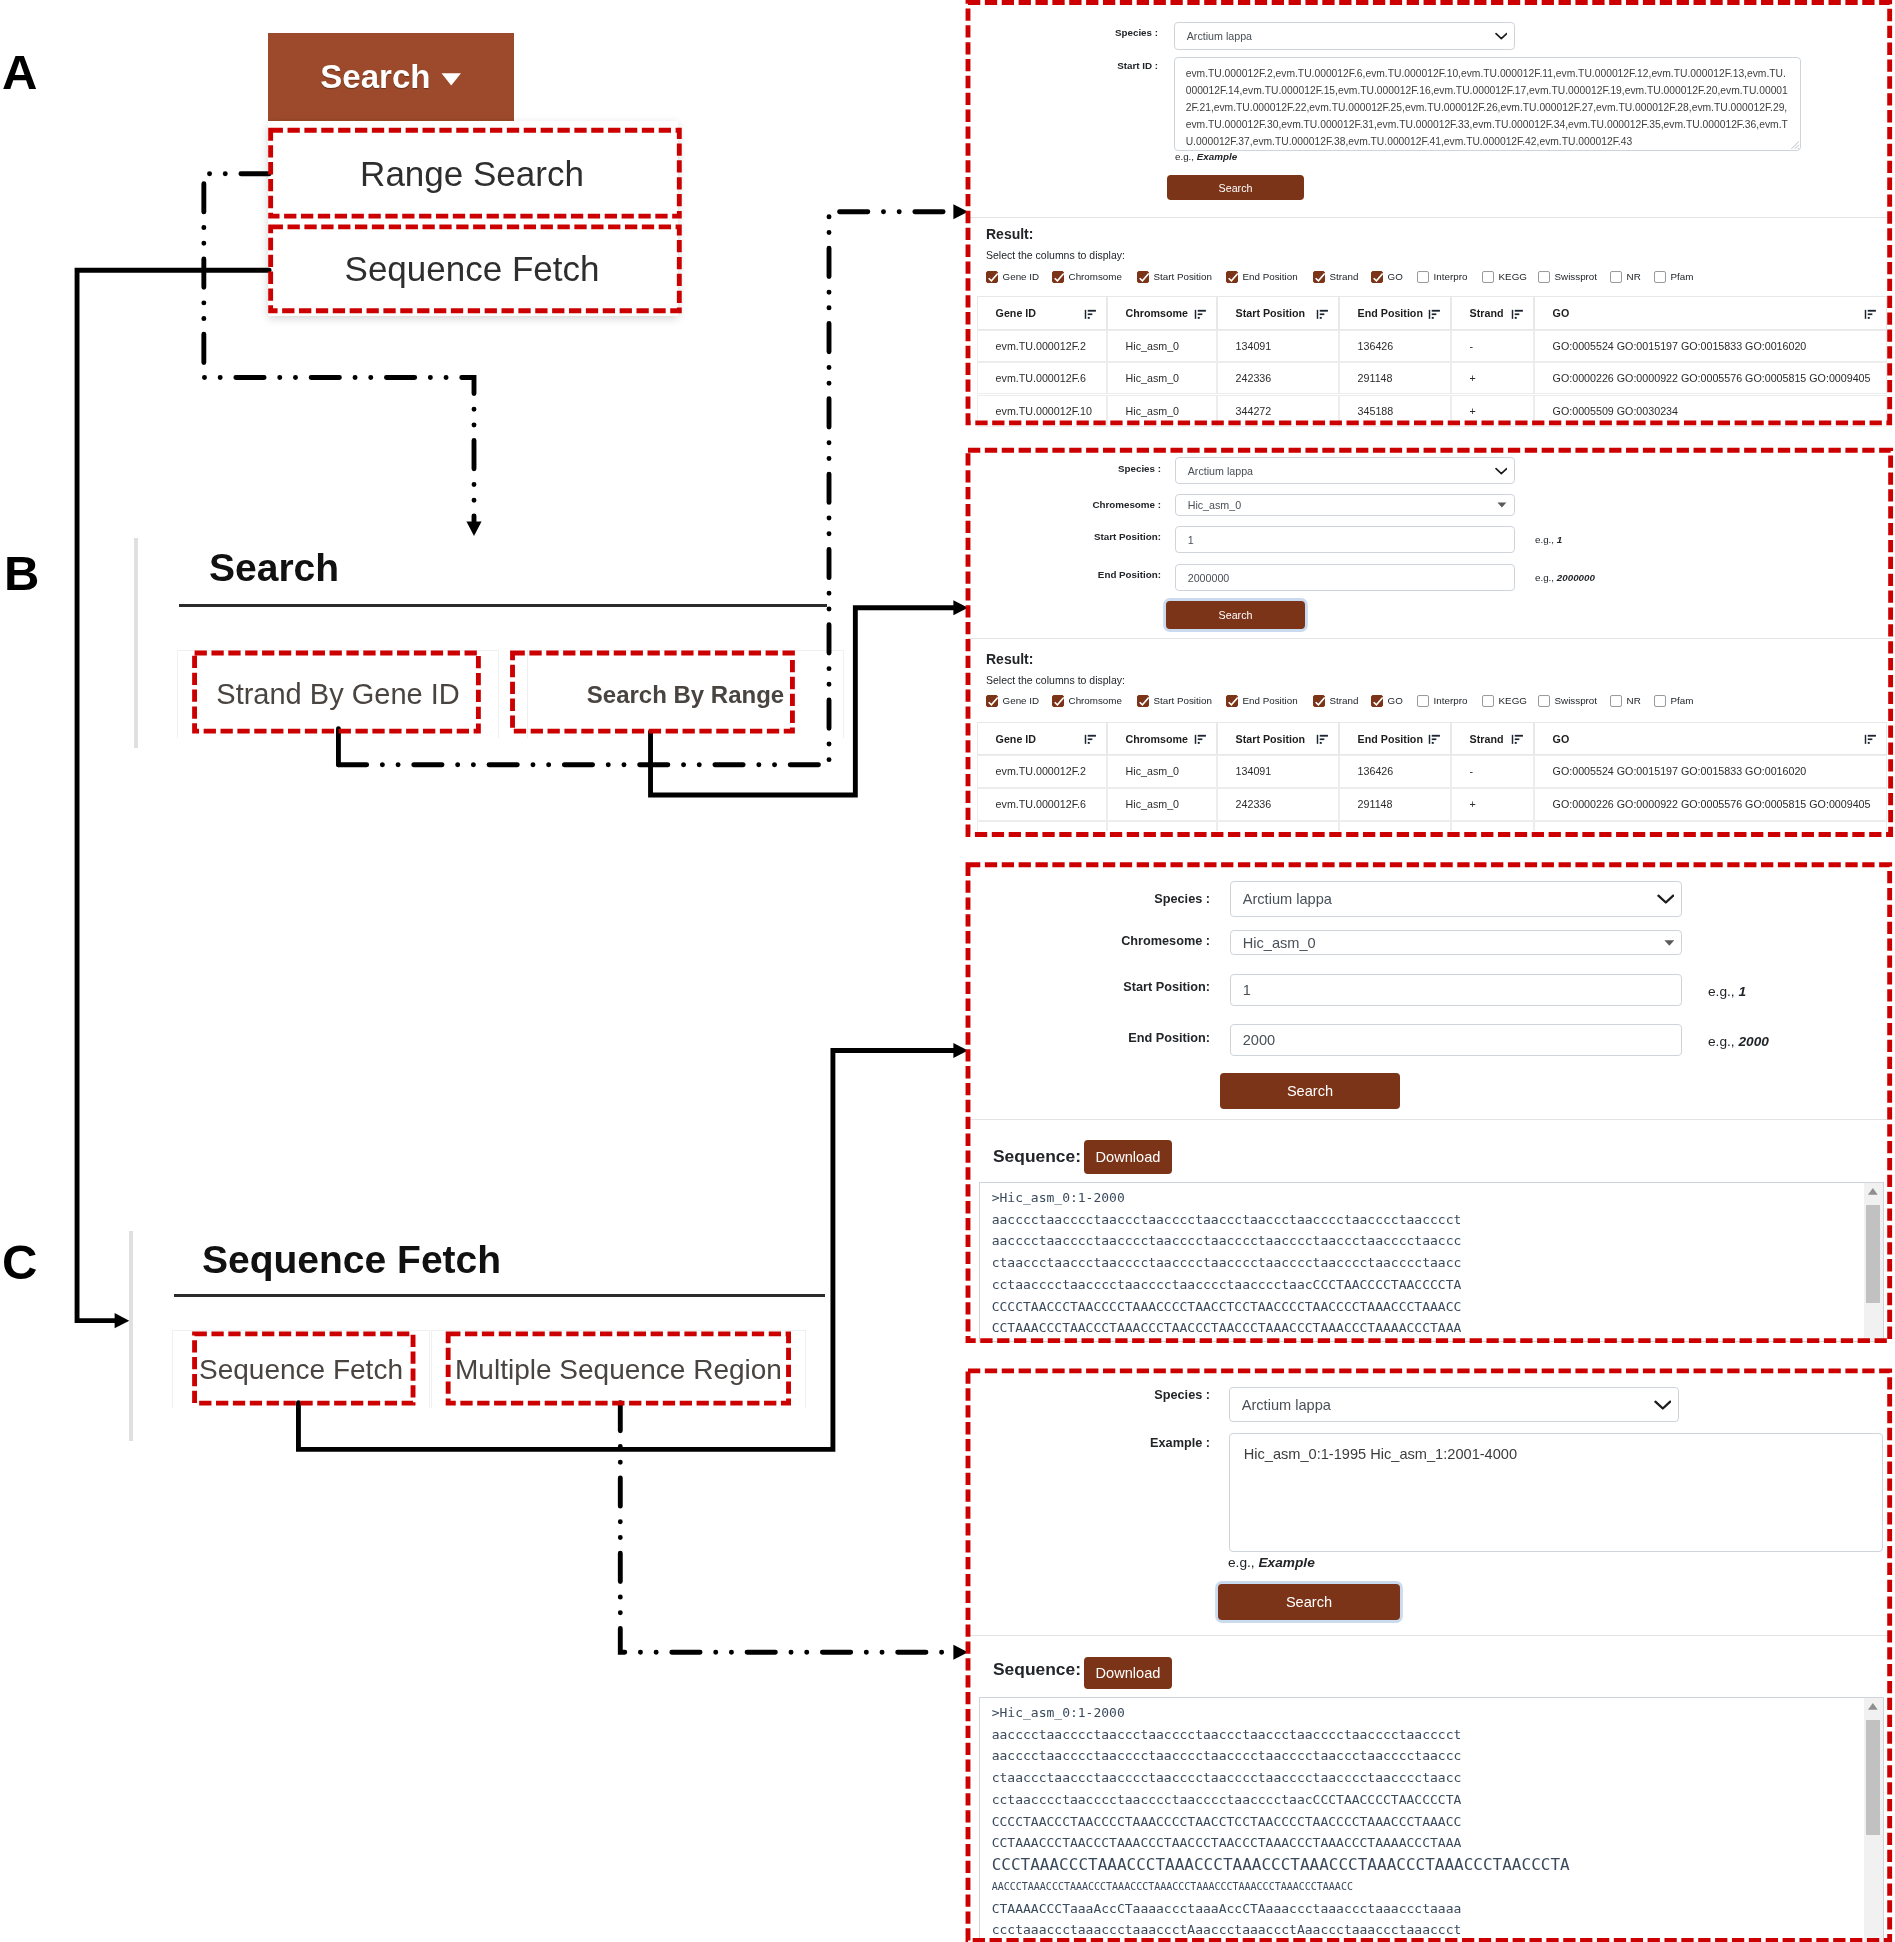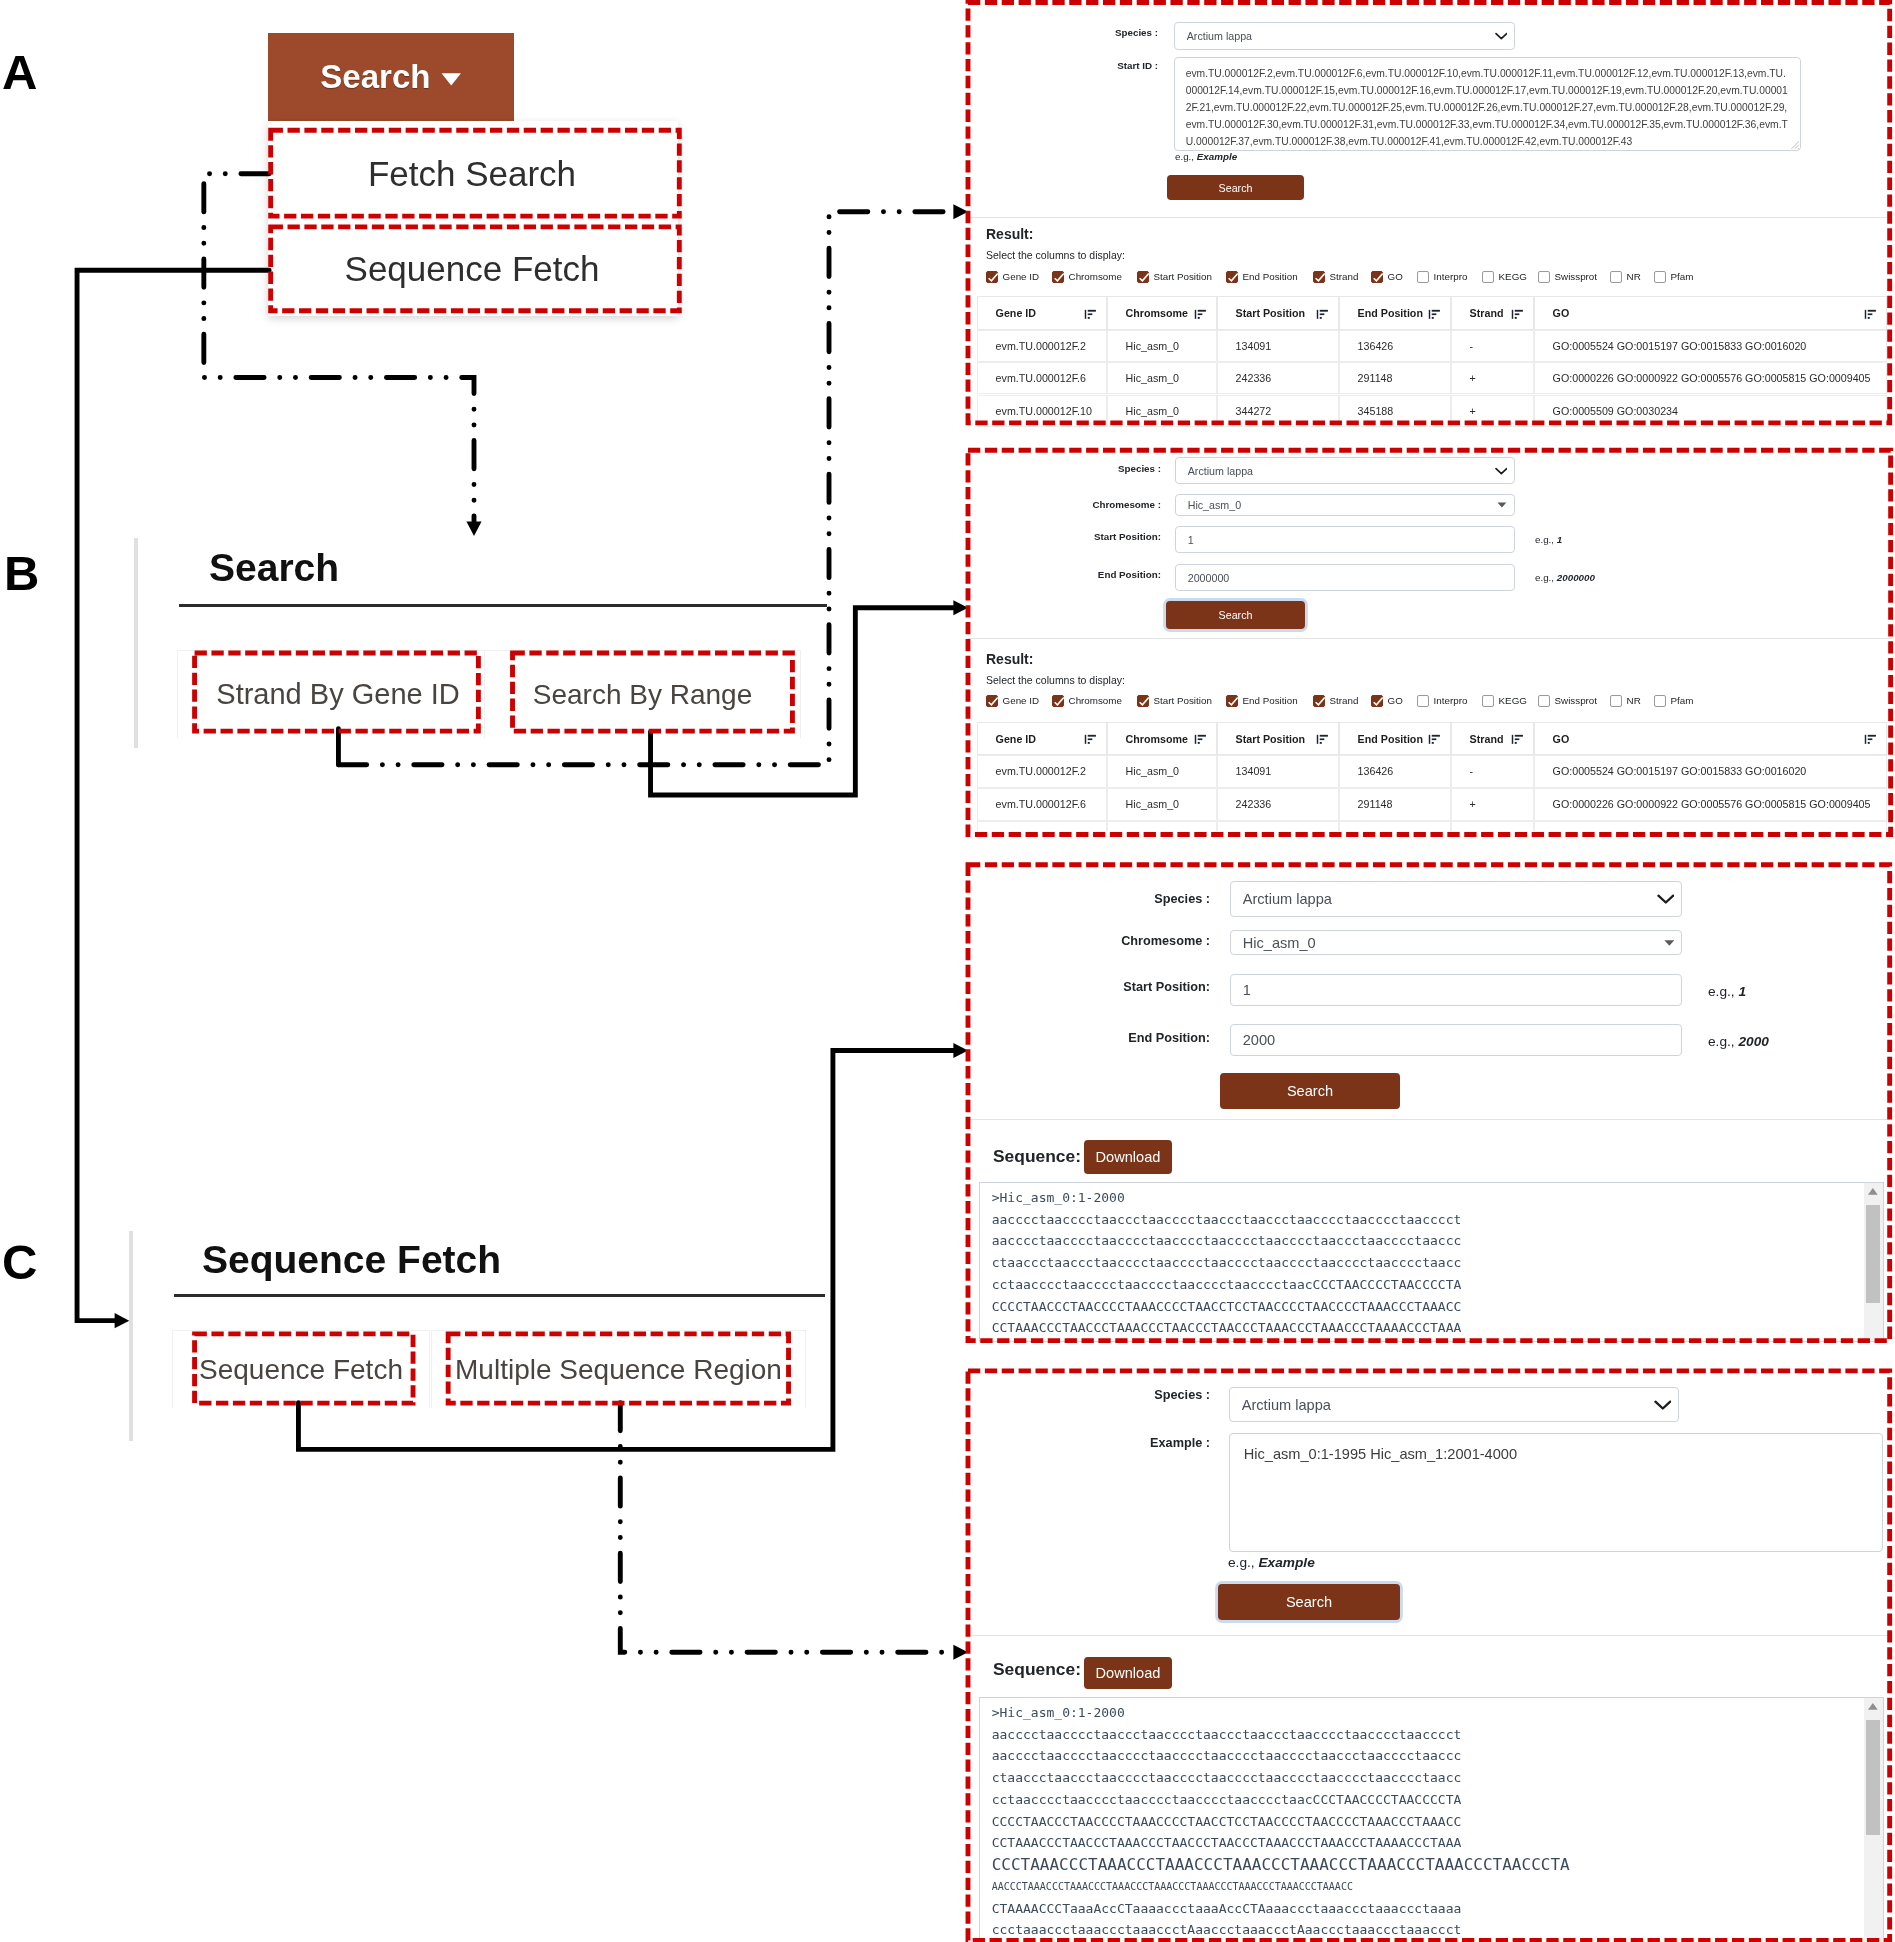--- a/index.html
+++ b/index.html
@@ -61,21 +61,21 @@
     <span style="text-shadow:0 1px 1px rgba(0,0,0,.35);">Search</span>
     <span style="display:inline-block;width:10.7px"></span>
     <span style="display:inline-block;margin-top:4.9px">
       <svg width="20.5" height="14.6" viewBox="0 0 21 15">
         <path d="M0.5 1.2 L20.5 1.2 L10.5 14 Z" fill="#fff"></path>
       </svg>
     </span>
   </div>
 <div class="menu-panel" style="left:268px;top:121px;width:410px;height:195px;"></div>
 <div class="menu-item" style="left:270px;top:128px;width:404px;height:91px;font-size:35px;color:#2e2e2e;">
-    <span>Fetch Search</span>
+    <span>Range Search</span>
   </div>
 <div class="menu-item" style="left:270px;top:224px;width:404px;height:89px;font-size:35px;color:#2e2e2e;">
     <span>Sequence Fetch</span>
   </div>
 <div class="abs" style="left:968px;top:3.9px;width:924px;height:418px;background:#fff;overflow:hidden;">
 </div>
 <div class="lbl" style="left:1034px;top:27px;width:124px;font-size:9.8px;text-align:right;">Species :</div>
 <div class="sel" style="left:1174px;top:21.5px;width:341px;height:28px;font-size:10.7px;">
     <span class="v">Arctium lappa</span>
     <span class="chev">
@@ -287,21 +287,21 @@
 <div class="abs" style="left:557px;top:99px;width:353px;height:32px;border:1px solid #ededed;box-sizing:border-box;overflow:hidden;">
       <span class="abs" style="left:17.6px;top:9px;font-size:10.7px;color:#2b2b2b;white-space:nowrap;">GO:0005509 GO:0030234</span>
     </div>
 </div>
 <div class="vline" style="left:134px;top:538px;width:3.9px;height:210px;background:#e0e0e0;"></div>
 <div class="ptitle" style="left:209px;top:546px;font-size:39px;line-height:43px;">Search</div>
 <div class="pline" style="left:179px;top:604px;width:648px;height:2.9px;"></div>
 <div class="tab" style="left:177px;top:650px;width:322px;height:88px;font-size:29px;white-space:nowrap;border:1px solid #f0f0f0;border-bottom:none;">
     <span>Strand By Gene ID</span>
   </div>
-<div class="tab" style="left:484px;top:650px;width:317px;height:88px;font-size:28px;white-space:nowrap;border:1px solid #f0f0f0;border-bottom:none;">
+<div class="tab" style="left:527px;top:650px;width:317px;height:88px;font-size:24px;white-space:nowrap;border:1px solid #f0f0f0;border-bottom:none;font-weight:bold;">
     <span>Search By Range</span>
   </div>
 <div class="lbl" style="left:1034px;top:463px;width:127px;font-size:9.8px;text-align:right;">Species :</div>
 <div class="sel" style="left:1175px;top:457px;width:340px;height:27px;font-size:10.7px;">
     <span class="v">Arctium lappa</span>
     <span class="chev">
       <svg width="12.7" height="8" viewBox="0 0 20 12">
         <path d="M1.6 2.2 L10 10 L18.4 2.2" fill="none" stroke="#1c1c1c" stroke-width="2.6" stroke-linecap="round" stroke-linejoin="round"></path>
       </svg>
     </span>

